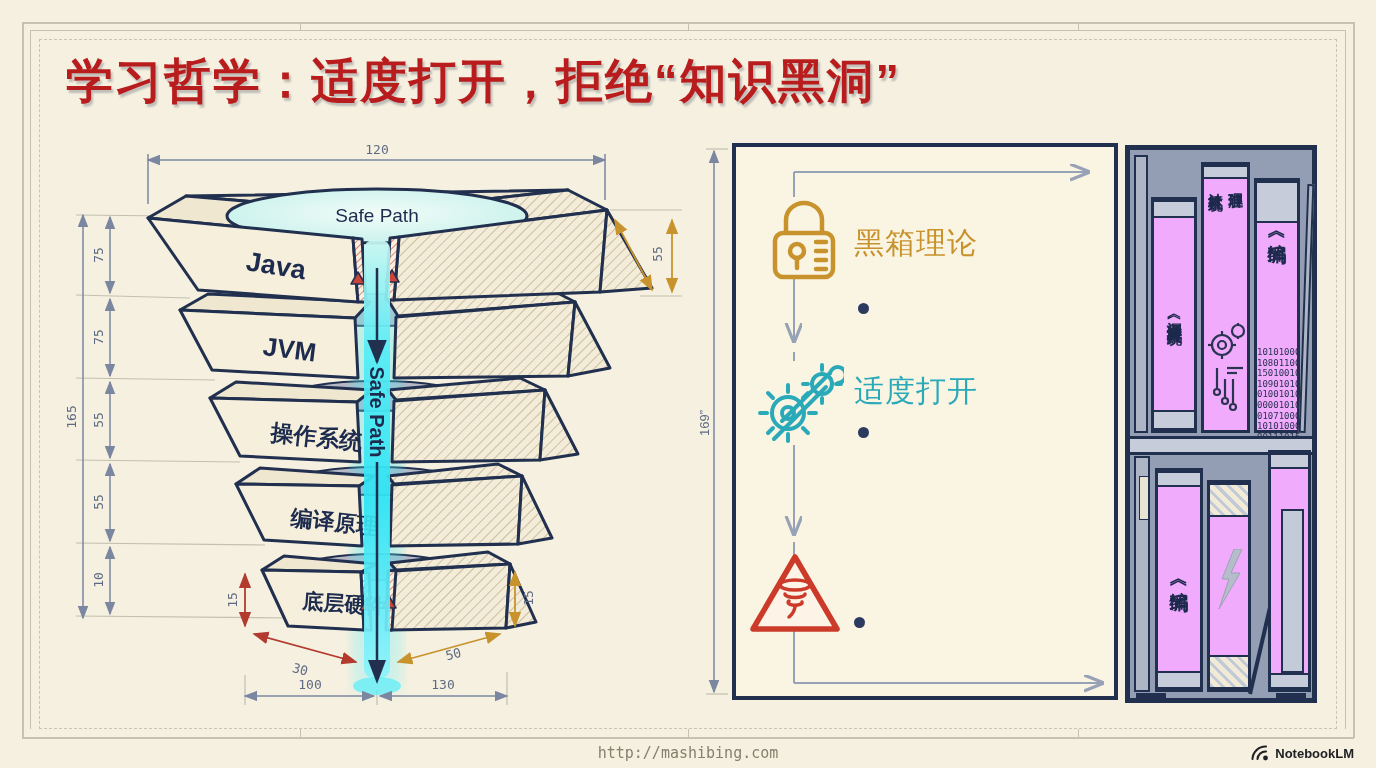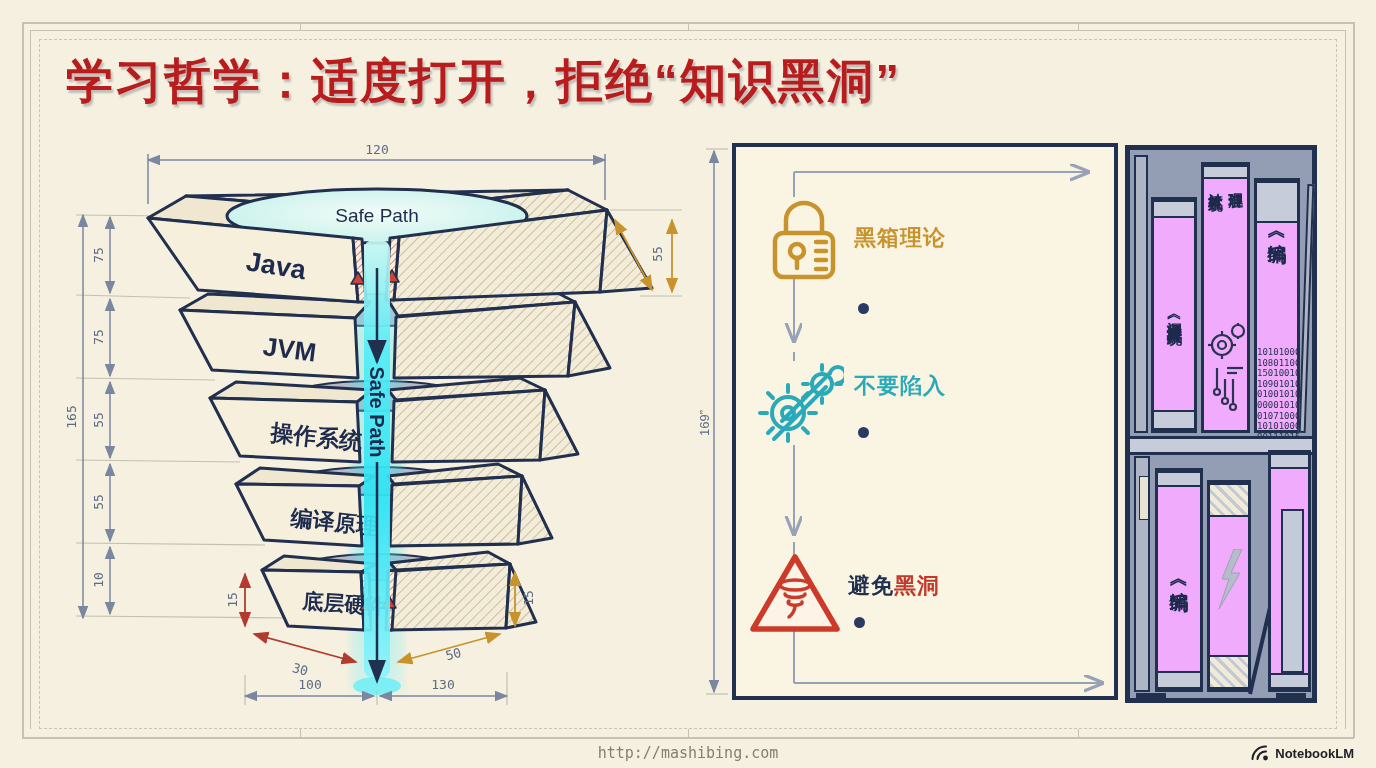--- a/index.html
+++ b/index.html
@@ -7,21 +7,21 @@
   .abs{position:absolute;}
   
   .frame-line{position:absolute;background:#c6c2b2;}
   .frame-dash{position:absolute;border:1px dashed #c9c5b5;}
   
   .page-title{position:absolute;left:66px;top:50px;font-size:47px;font-weight:900;color:#b91c1c;
     letter-spacing:2px;text-shadow:2px 3px 2px rgba(30,40,70,.25);white-space:nowrap;}
   
   .panel{position:absolute;left:732px;top:143px;width:386px;height:557px;background:#faf4e3;
     border:4px solid #22304f;box-sizing:border-box;}
-  .sec-title{position:absolute;font-size:22px;font-weight:700;letter-spacing:1px;white-space:nowrap;}
+  .sec-title{position:absolute;font-size:30px;font-weight:400;letter-spacing:1px;white-space:nowrap;}
   .sec-body{position:absolute;font-size:22.5px;line-height:1.5;color:#2b3a5e;font-weight:600;}
   .bullet-dot{position:absolute;width:11px;height:11px;border-radius:50%;background:#2b3a5e;}
   .hl-gold{color:#c8932c;font-weight:800;}
   .hl-teal{color:#2aa9b8;font-weight:800;}
   .hl-red{color:#c0392b;font-weight:800;}
   .t-gold{color:#c8932c;} .t-teal{color:#2aa9b8;} .t-red{color:#c0392b;} .t-navy{color:#22304f;}
   
   .shelf{position:absolute;left:1125px;top:145px;width:192px;height:558px;background:#939db3;
     border:5px solid #22304f;box-sizing:border-box;}
   .book{position:absolute;background:#f0abfc;border:3px solid #22304f;box-sizing:border-box;}
@@ -298,36 +298,33 @@
           <line x1="66" y1="39" x2="66" y2="44"></line>
         <line x1="52" y1="25" x2="47" y2="25"></line>
           <line x1="80" y1="25" x2="85" y2="25"></line>
       </g>
       <line x1="18" y1="80" x2="70" y2="28"></line>
       <line x1="26" y1="62" x2="74" y2="14"></line>
       <path d="M74,14 a8,8 0 1 1 8,10"></path>
     </g>
   </svg>
   <div class="sec-title t-teal" style="left:118px;top:224px;">
-    <span>不要陷入</span>
+    <span>适度打开</span>
   </div>
   <div class="bullet-dot" style="left:122px;top:280px;"></div>
 
   <svg class="abs" style="left:12px;top:402px;" width="94" height="90" viewBox="0 0 94 90">
     <path d="M47,8 L89,80 H5 Z" fill="#fdf3e7" stroke="#cc3b2a" stroke-width="5.5" stroke-linejoin="round"></path>
     <g stroke="#cc3b2a" stroke-width="3.5" fill="none" stroke-linecap="round">
       <path d="M32,36 a15,5 0 1 0 30,0 a15,5 0 1 0 -30,0"></path>
       <path d="M37,45 a10,3.5 0 1 0 20,0"></path>
       <path d="M41,52 a7,2.8 0 1 0 13,1"></path>
       <path d="M47,58 q-1,6 -6,10"></path>
     </g>
   </svg>
-  <div class="sec-title" style="left:112px;top:424px;">
-    <span class="t-navy">避免</span><span class="t-red">黑洞</span>
-  </div>
   <div class="bullet-dot" style="left:118px;top:470px;"></div>
 </div>
 
 <div class="shelf">
 
   <div class="graybk" style="left:4px;top:5px;width:14px;height:278px;"></div>
   <div class="book" style="left:21px;top:47px;width:46px;height:236px;">
     <div class="cap" style="top:0;height:14px;"></div>
     <div class="cap" style="bottom:0;height:16px;"></div>
     <div class="spine-center" style="top:18px;bottom:20px;align-items:center;">

